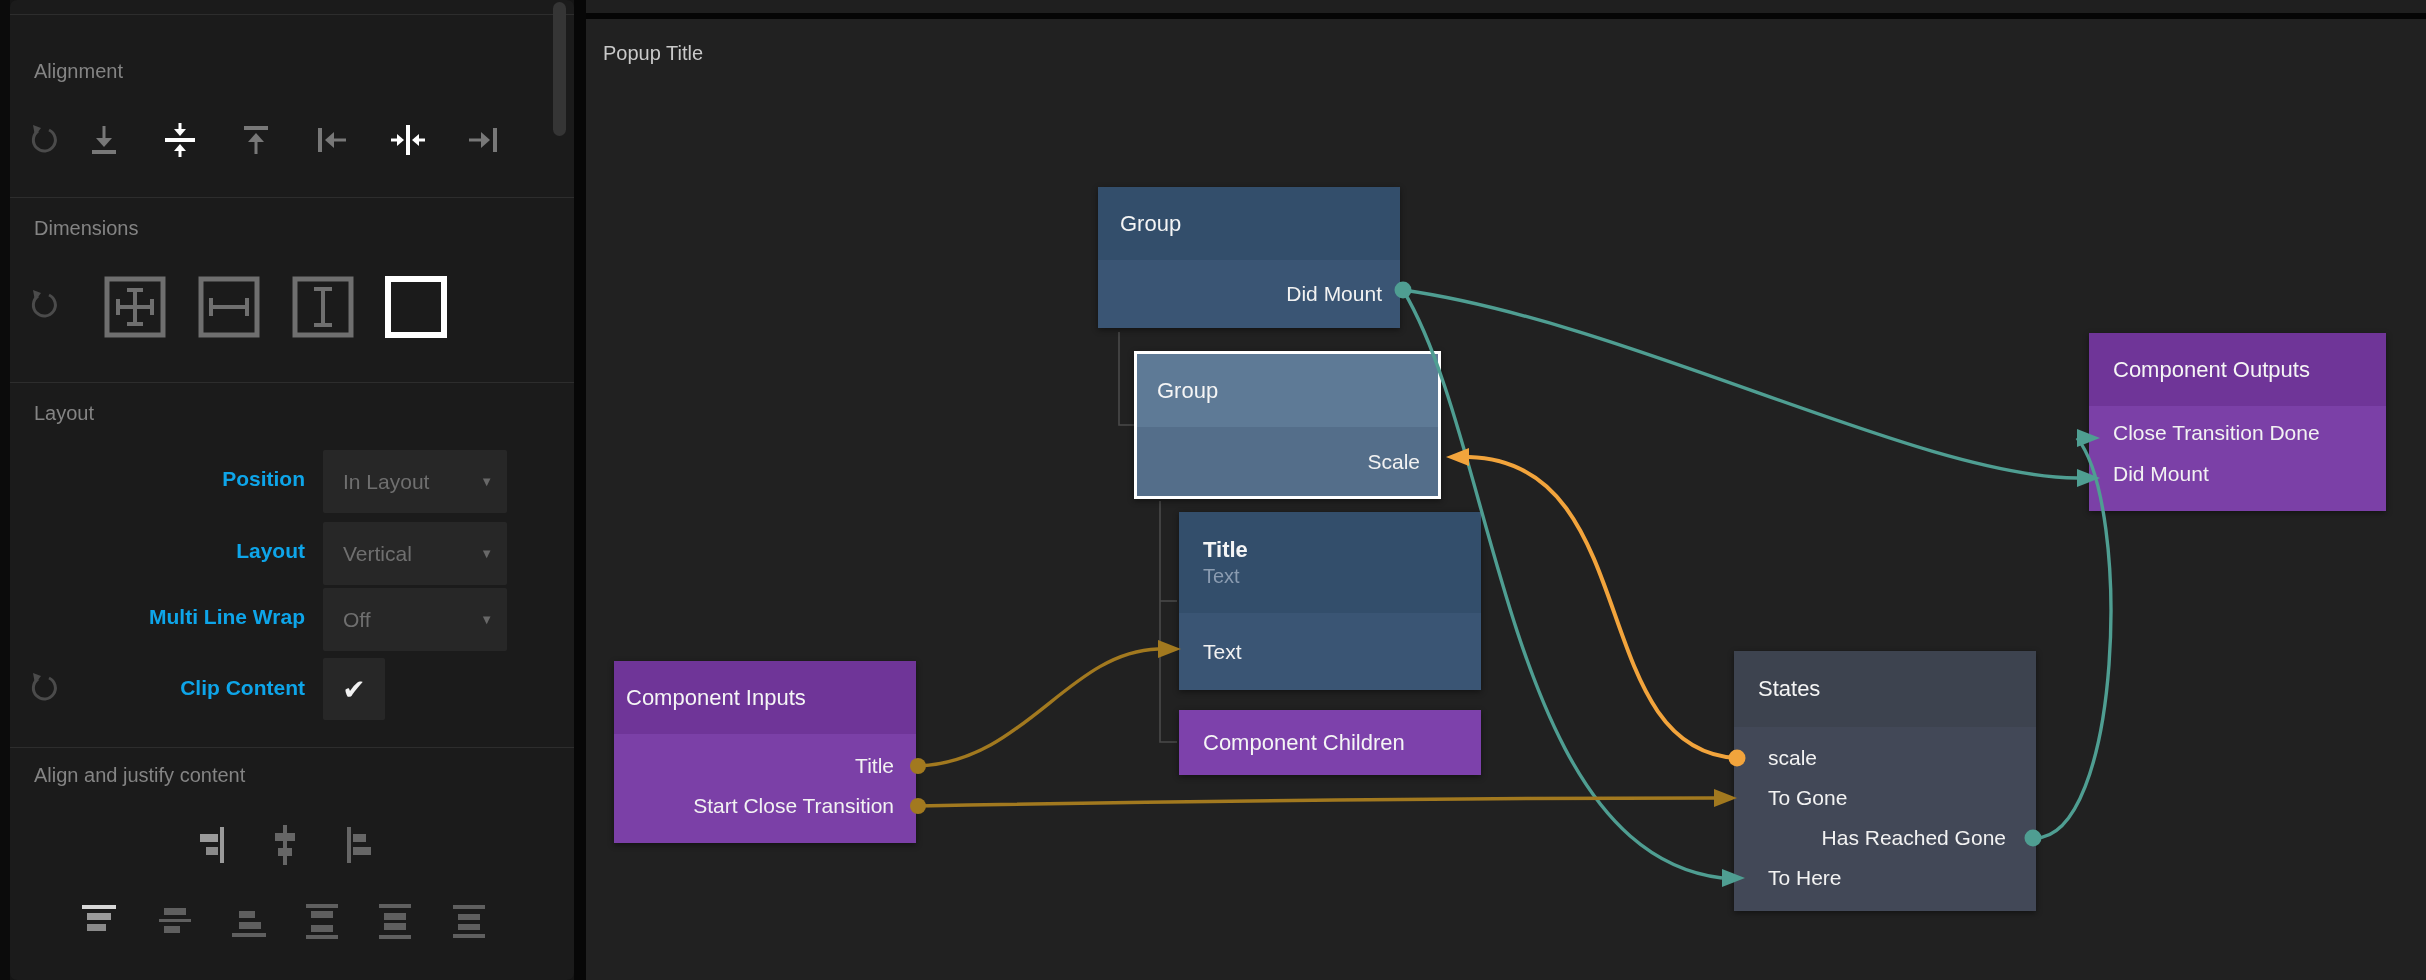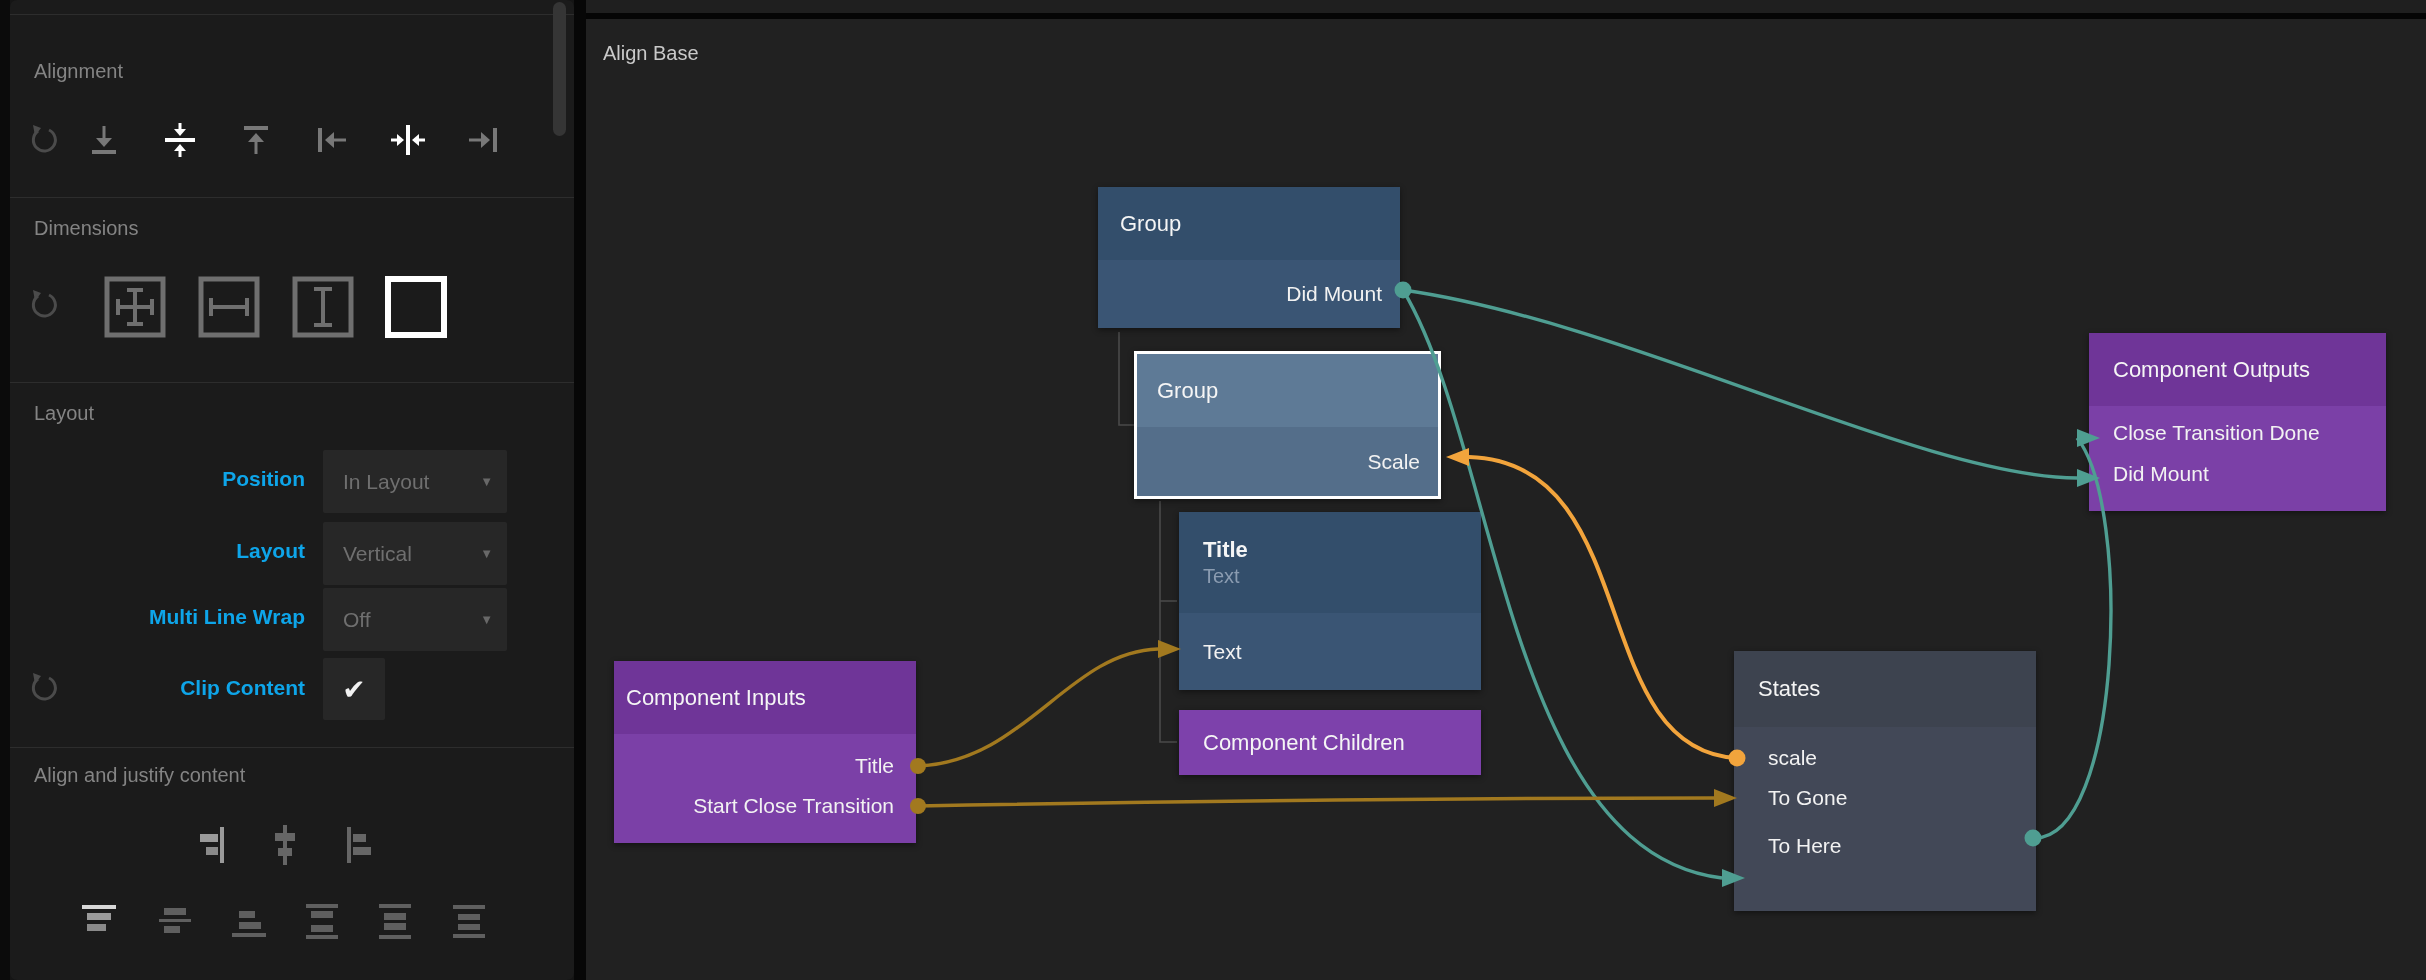--- a/index.html
+++ b/index.html
@@ -258,21 +258,21 @@
     </svg>
   </div>
 
   <div id="scrollbar-thumb"></div>
 </div>
 
 <div class="abs" id="canvas"></div>
 <div class="abs" id="canvas-topstrip"></div>
 <div class="abs" id="canvas-topline"></div>
 <div class="abs" id="divider"></div>
-<div class="abs" id="canvas-title">Align Base</div>
+<div class="abs" id="canvas-title">Popup Title</div>
 
 <svg width="2426" height="980">
   <path d="M1119,332 L1119,425 L1134,425" fill="none" stroke="#4a4a4a" stroke-width="1.6"></path>
   <path d="M1160,501 L1160,742 L1177,742" fill="none" stroke="#4a4a4a" stroke-width="1.6"></path>
   <path d="M1160,601 L1177,601" fill="none" stroke="#4a4a4a" stroke-width="1.6"></path>
 </svg>
 
 <div class="node blue" style="left:1098px;top:187px;width:302px;height:141px">
   <div class="hd" style="height:73px;padding-left:22px">
     <span class="t">Group</span>
@@ -321,21 +321,24 @@
   <div class="hd" style="height:76px;padding-left:24px">
     <span class="t">States</span>
   </div>
   <div class="bd" style="height:184px;padding-top:11px;box-sizing:border-box">
     <div class="row" style="height:40px;display:flex;align-items:center;padding-left:34px">
         <span>scale</span>
       </div>
     <div class="row" style="height:40px;display:flex;align-items:center;padding-left:34px">
         <span>To Gone</span>
       </div>
-    <div class="row" style="height:40px;display:flex;align-items:flex-end;padding-left:34px">
+    <div class="row" style="height:40px;display:flex;align-items:center;justify-content:flex-end;padding-right:30px">
+        <span>Has Reached Gone</span>
+      </div>
+    <div class="row" style="height:40px;display:flex;align-items:center;padding-left:34px">
         <span>To Here</span>
       </div>
   </div>
 </div>
 
 <div class="node purple" style="left:2089px;top:333px;width:297px;height:178px">
   <div class="hd" style="height:73px;padding-left:24px">
     <span class="t">Component Outputs</span>
   </div>
   <div class="bd" style="height:105px;padding-top:6px;box-sizing:border-box">

